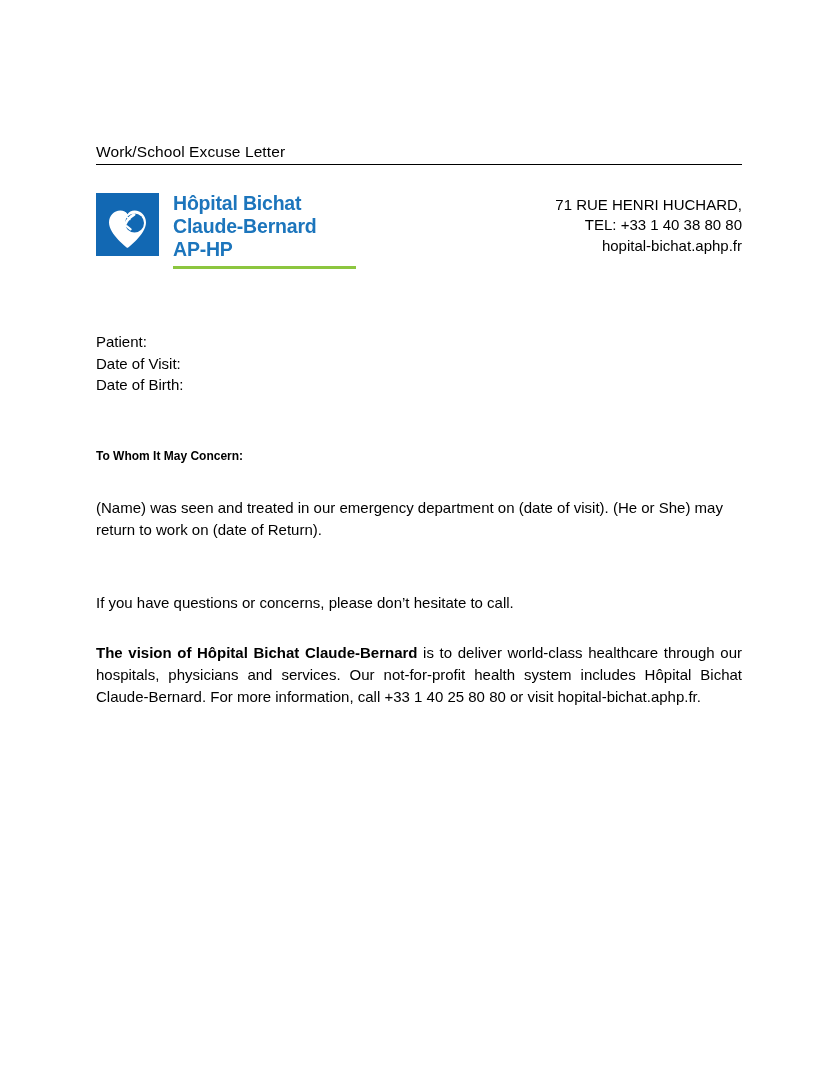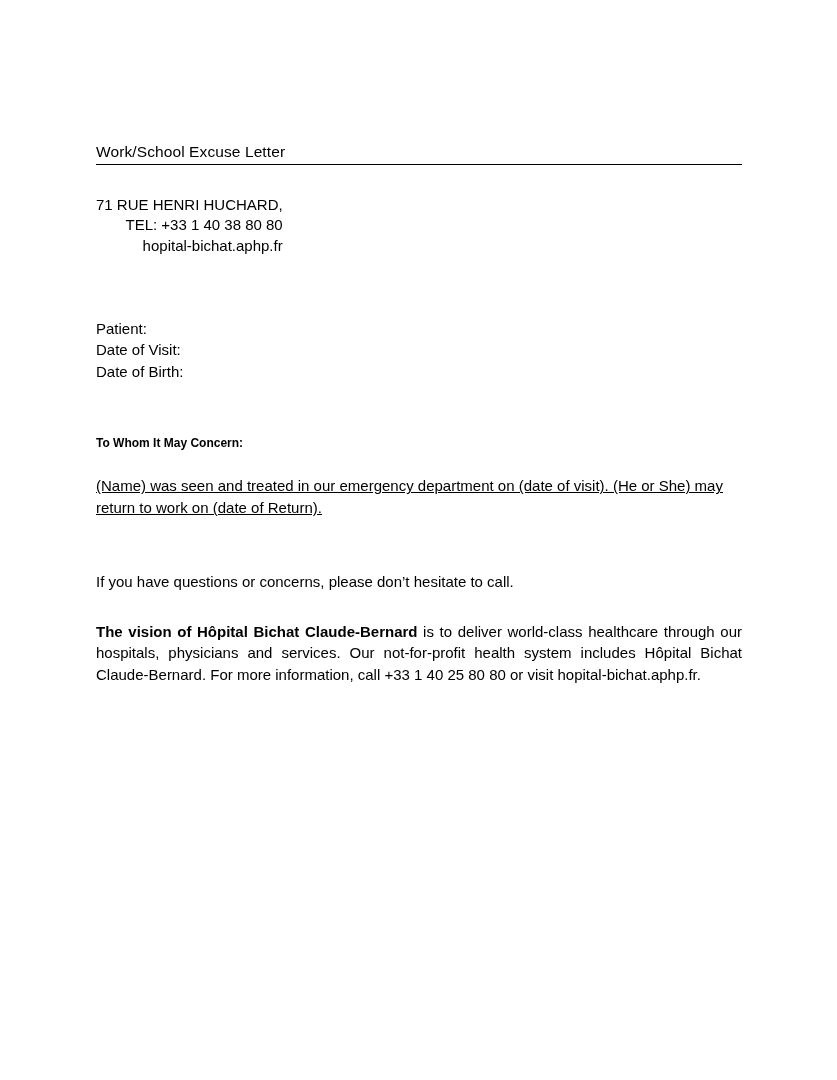--- a/index.html
+++ b/index.html
@@ -108,39 +108,58 @@
     font-size: 12px;
     font-weight: bold;
     line-height: 1.3;
   }
 
   .para {
     font-size: 15px;
     line-height: 1.45;
     text-align: left;
   }
-  .para-body { margin-top: 24px; text-decoration: underline; }
+  .para-body { margin-top: 32px; }
   .para-call { margin-top: 52px; }
   .para-vision {
     margin-top: 28px;
     text-align: justify;
   }
   .para-vision b { font-weight: bold; }
 </style>
 </head>
 <body>
 
 <div class="page">
   <div class="content">
 
     <div class="doc-header-title">Work/School Excuse Letter</div>
     <hr class="header-rule">
 
     <div class="letterhead">
 
+      <div class="logo-block">
+        <div class="logo-mark">
+          <svg width="63" height="63" viewBox="0 0 63 63" xmlns="http://www.w3.org/2000/svg">
+            <rect width="63" height="63" fill="#1268b3"></rect>
+            <path d="M31.5 55 C31.5 55 13 41.5 13 29.5 C13 22.5 18 17.5 24.3 17.5 C27.6 17.5 30.2 19.1 31.5 21.2 C32.8 19.1 35.4 17.5 38.7 17.5 C45 17.5 50 22.5 50 29.5 C50 41.5 31.5 55 31.5 55 Z" fill="#ffffff"></path>
+            <circle cx="38.5" cy="30" r="9.5" fill="#1268b3"></circle>
+            <path d="M38.2 21.5 C34.5 23.5 31.4 26.8 29.6 30.6 C28.9 32.1 28.4 33.6 28.1 35.1" stroke="#ffffff" stroke-width="2.6" fill="none" stroke-linecap="round"></path>
+            <circle cx="28.2" cy="21.6" r="2.5" fill="#ffffff"></circle>
+            <path d="M28.2 21.6 L33.8 26.4" stroke="#ffffff" stroke-width="1.6" stroke-linecap="round"></path>
+            <path d="M30.6 33.2 L34.6 36.4" stroke="#ffffff" stroke-width="2.2" stroke-linecap="round"></path>
+          </svg>
+        </div>
+        <div class="logo-text-wrap">
+          <div class="logo-text">Hôpital Bichat</div>
+          <div class="logo-text">Claude-Bernard</div>
+          <div class="logo-text">AP-HP</div>
+          <div class="logo-accent-bar"></div>
+        </div>
+      </div>
 
       <div class="address-block">
         <div>71 RUE HENRI HUCHARD,</div>
         <div>TEL: +33 1 40 38 80 80</div>
         <div>hopital-bichat.aphp.fr</div>
       </div>
 
     </div>
 
     <div class="fields">

